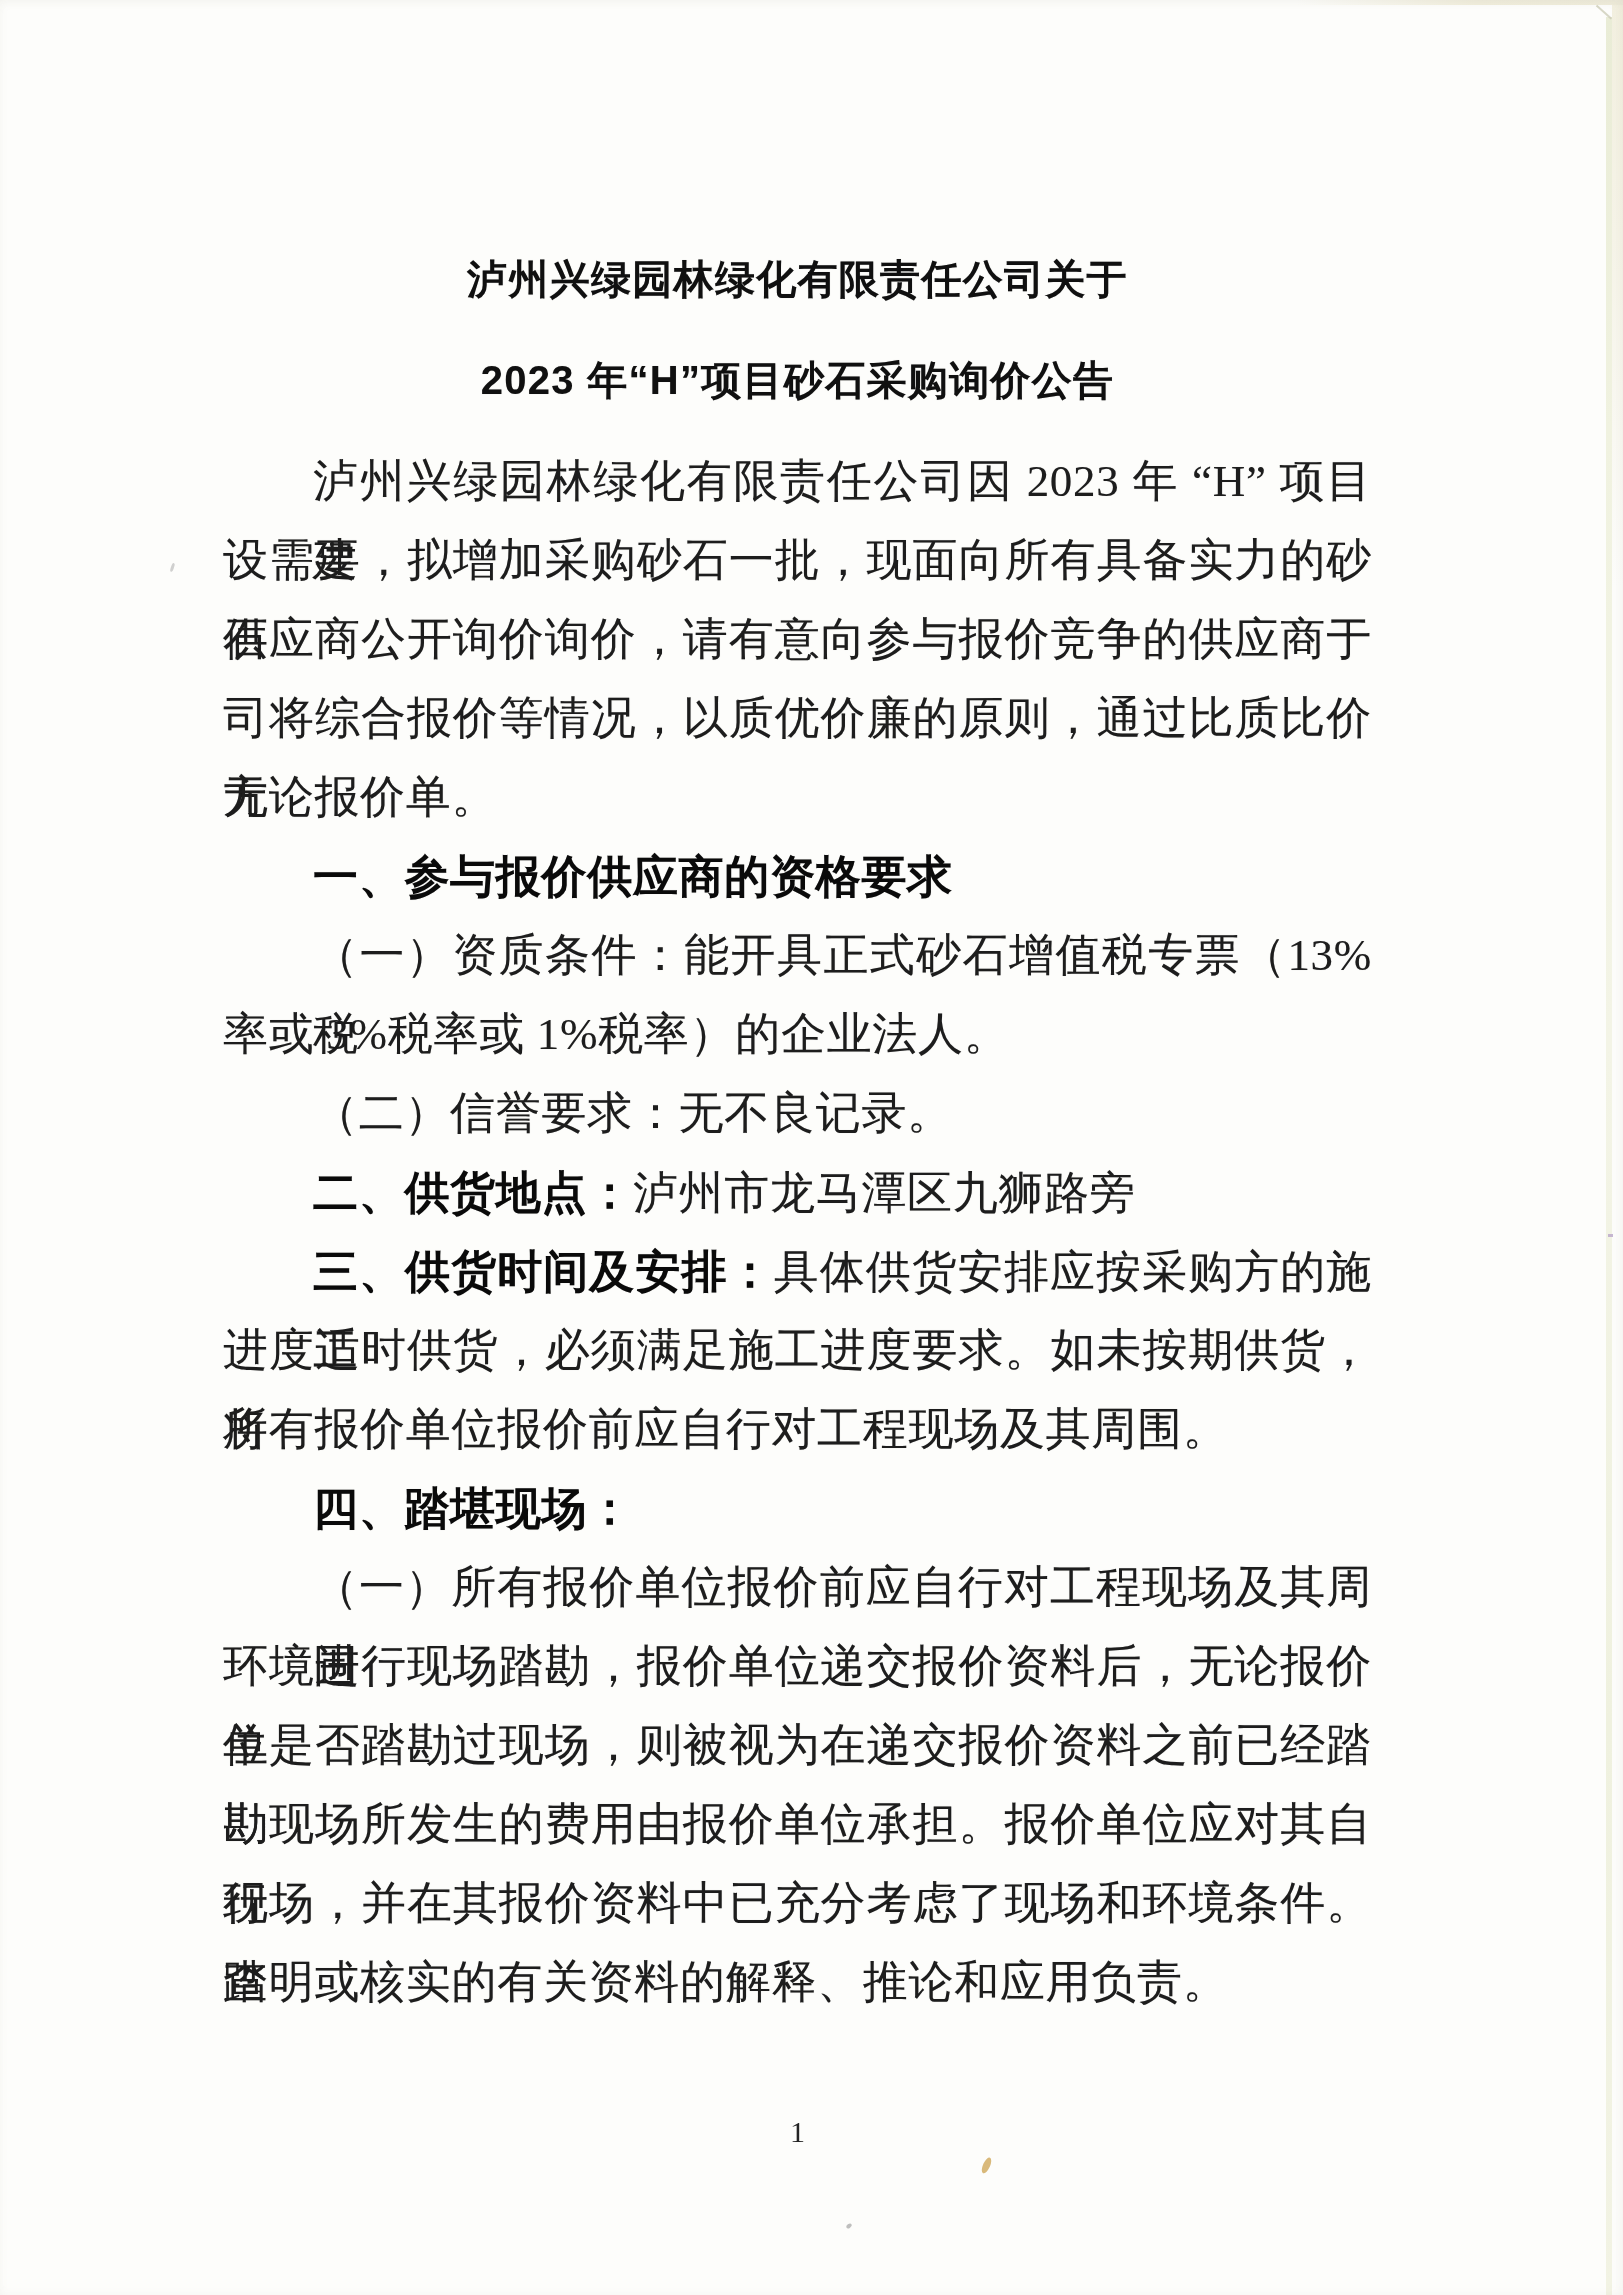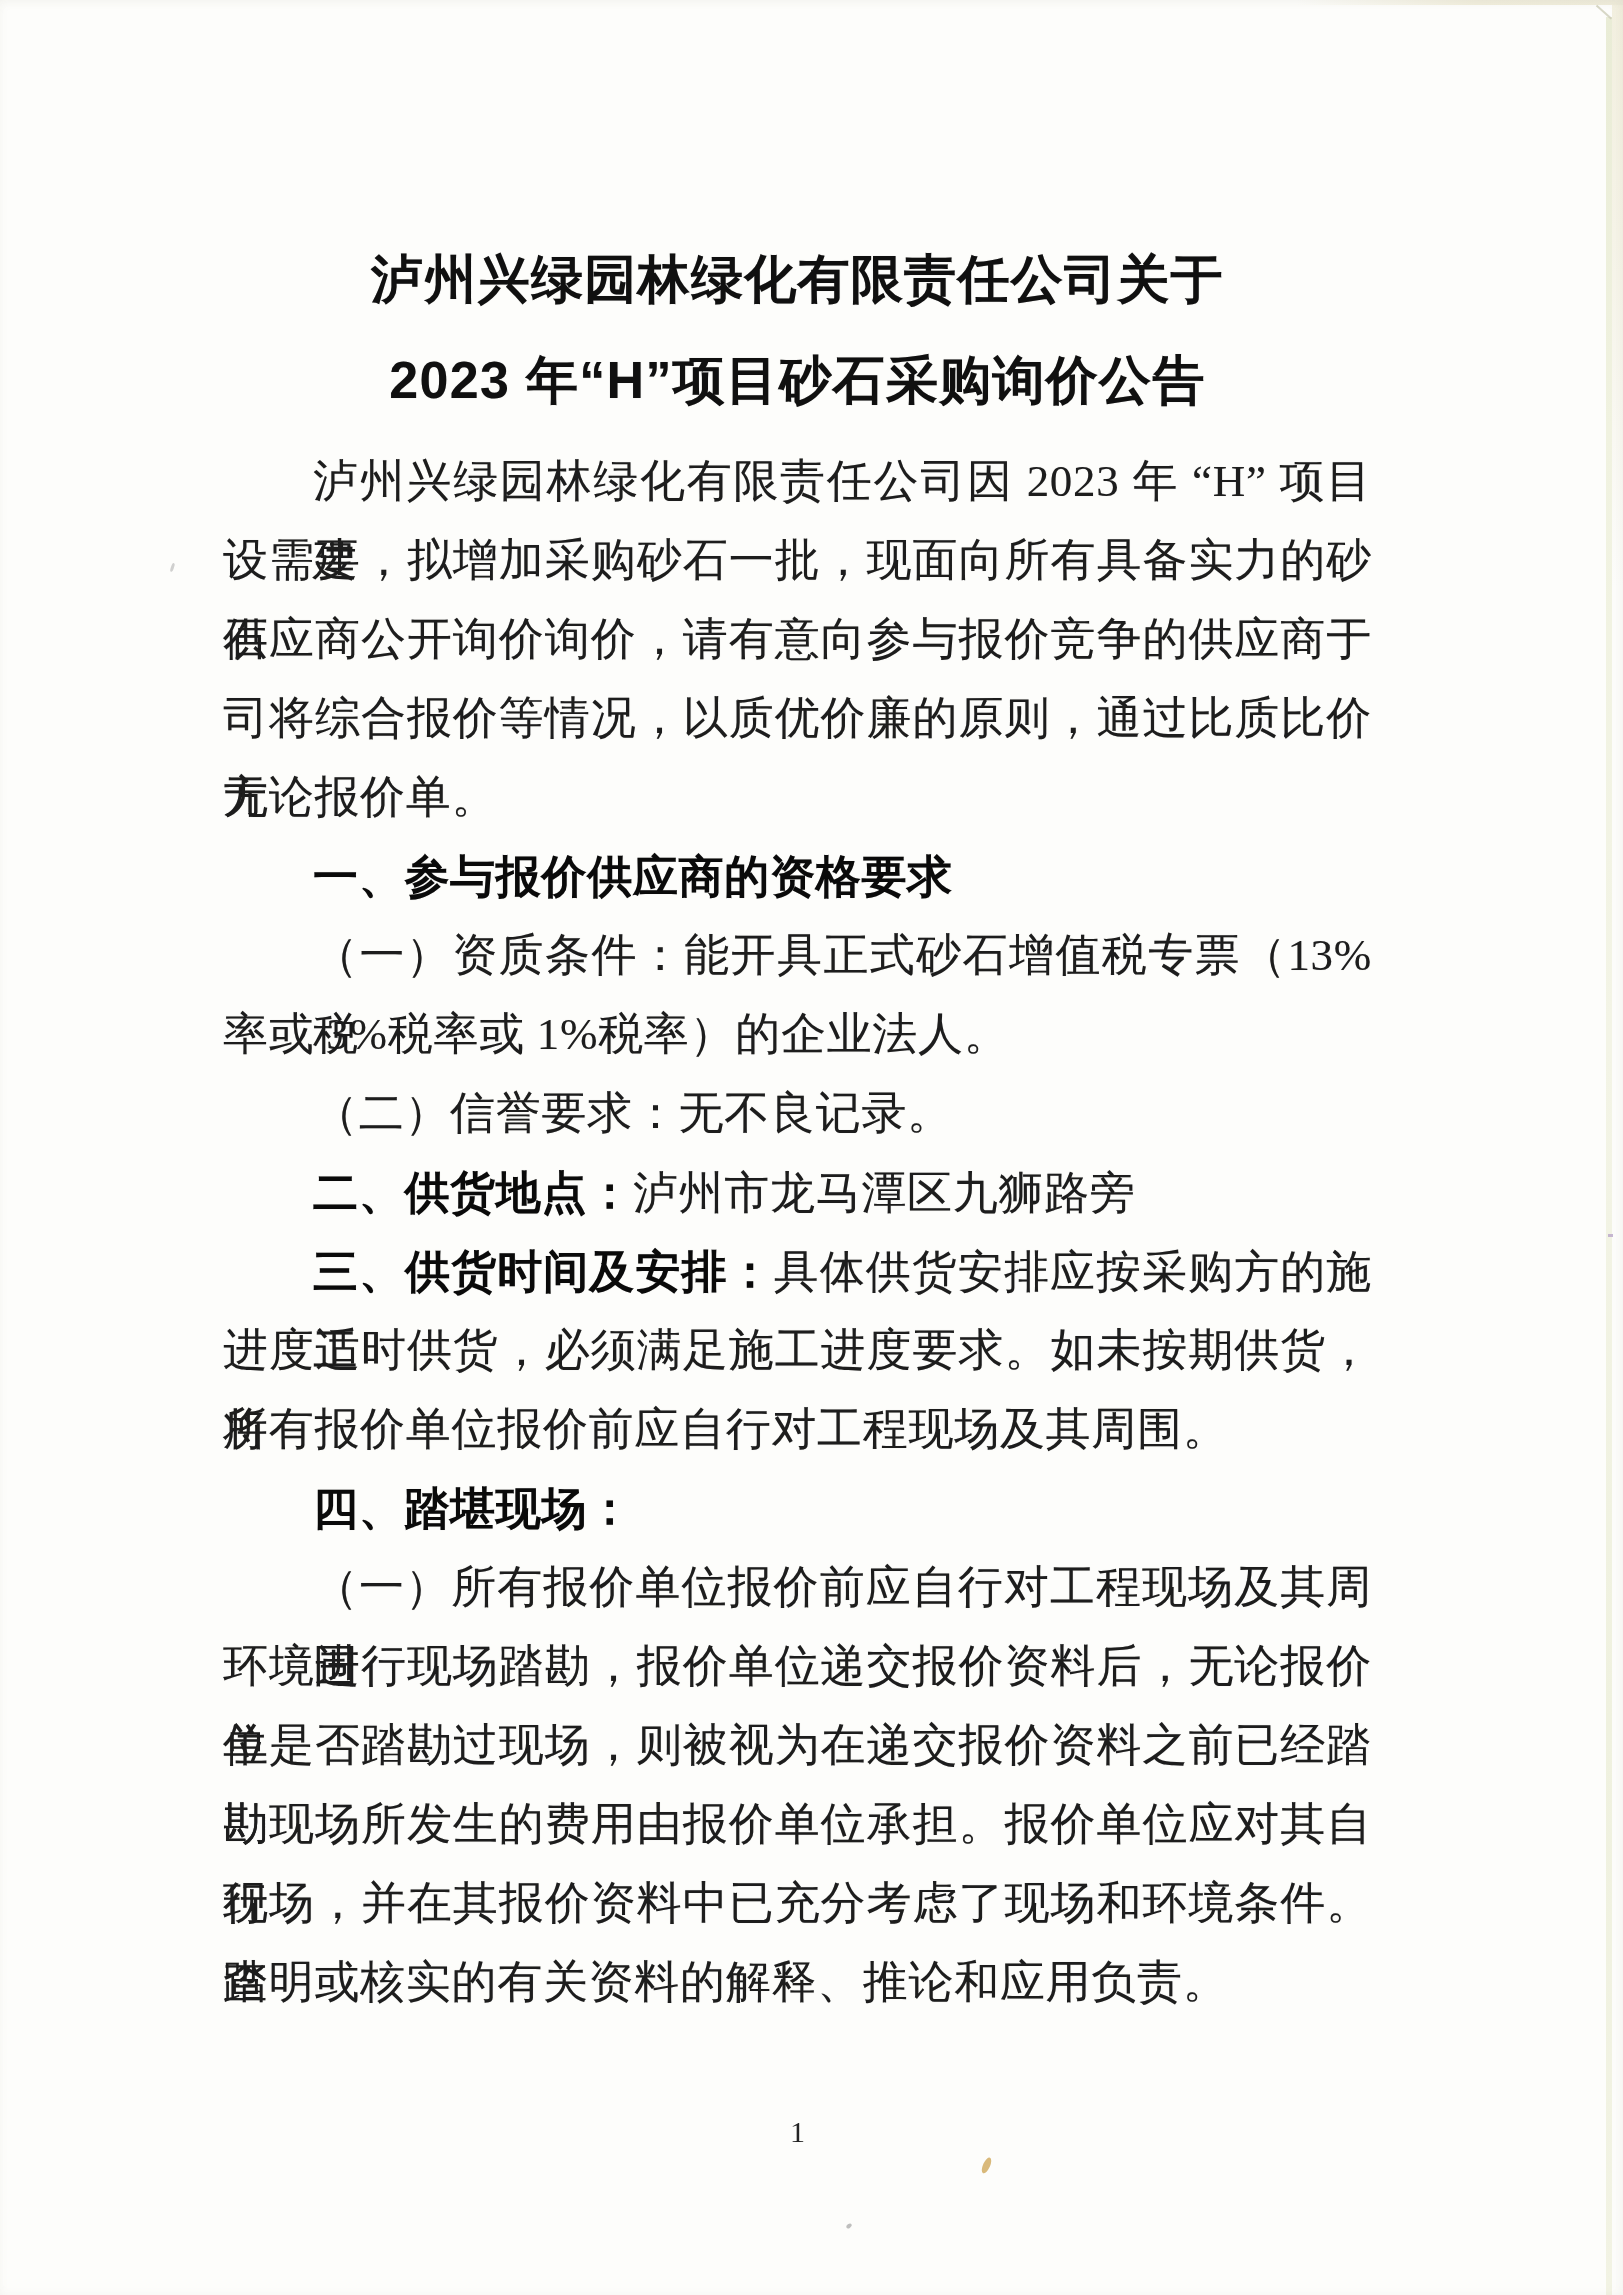--- a/index.html
+++ b/index.html
@@ -19,21 +19,21 @@
   }
 
   .title-block {
     position:absolute; left:223px; width:1149px; top:229px;
     text-align:center;
     font-family:"Liberation Sans","DejaVu Sans",sans-serif;
     font-weight:700; color:#101010;
   }
   .title-line {
     height:101px; line-height:101px;
-    font-size:52px; letter-spacing:1.3px;
+    font-size:40px; letter-spacing:1.3px;
     text-shadow:0 0 0.7px rgba(0,0,0,0.35);
     white-space:nowrap;
   }
 
   .body-block { position:absolute; left:223px; width:1149px; top:442px; }
   .doc-line {
     height:79px; line-height:79px;
     font-size:45px; letter-spacing:0.7px;
     text-shadow:0 0 0.7px rgba(0,0,0,0.30);
     white-space:nowrap;

